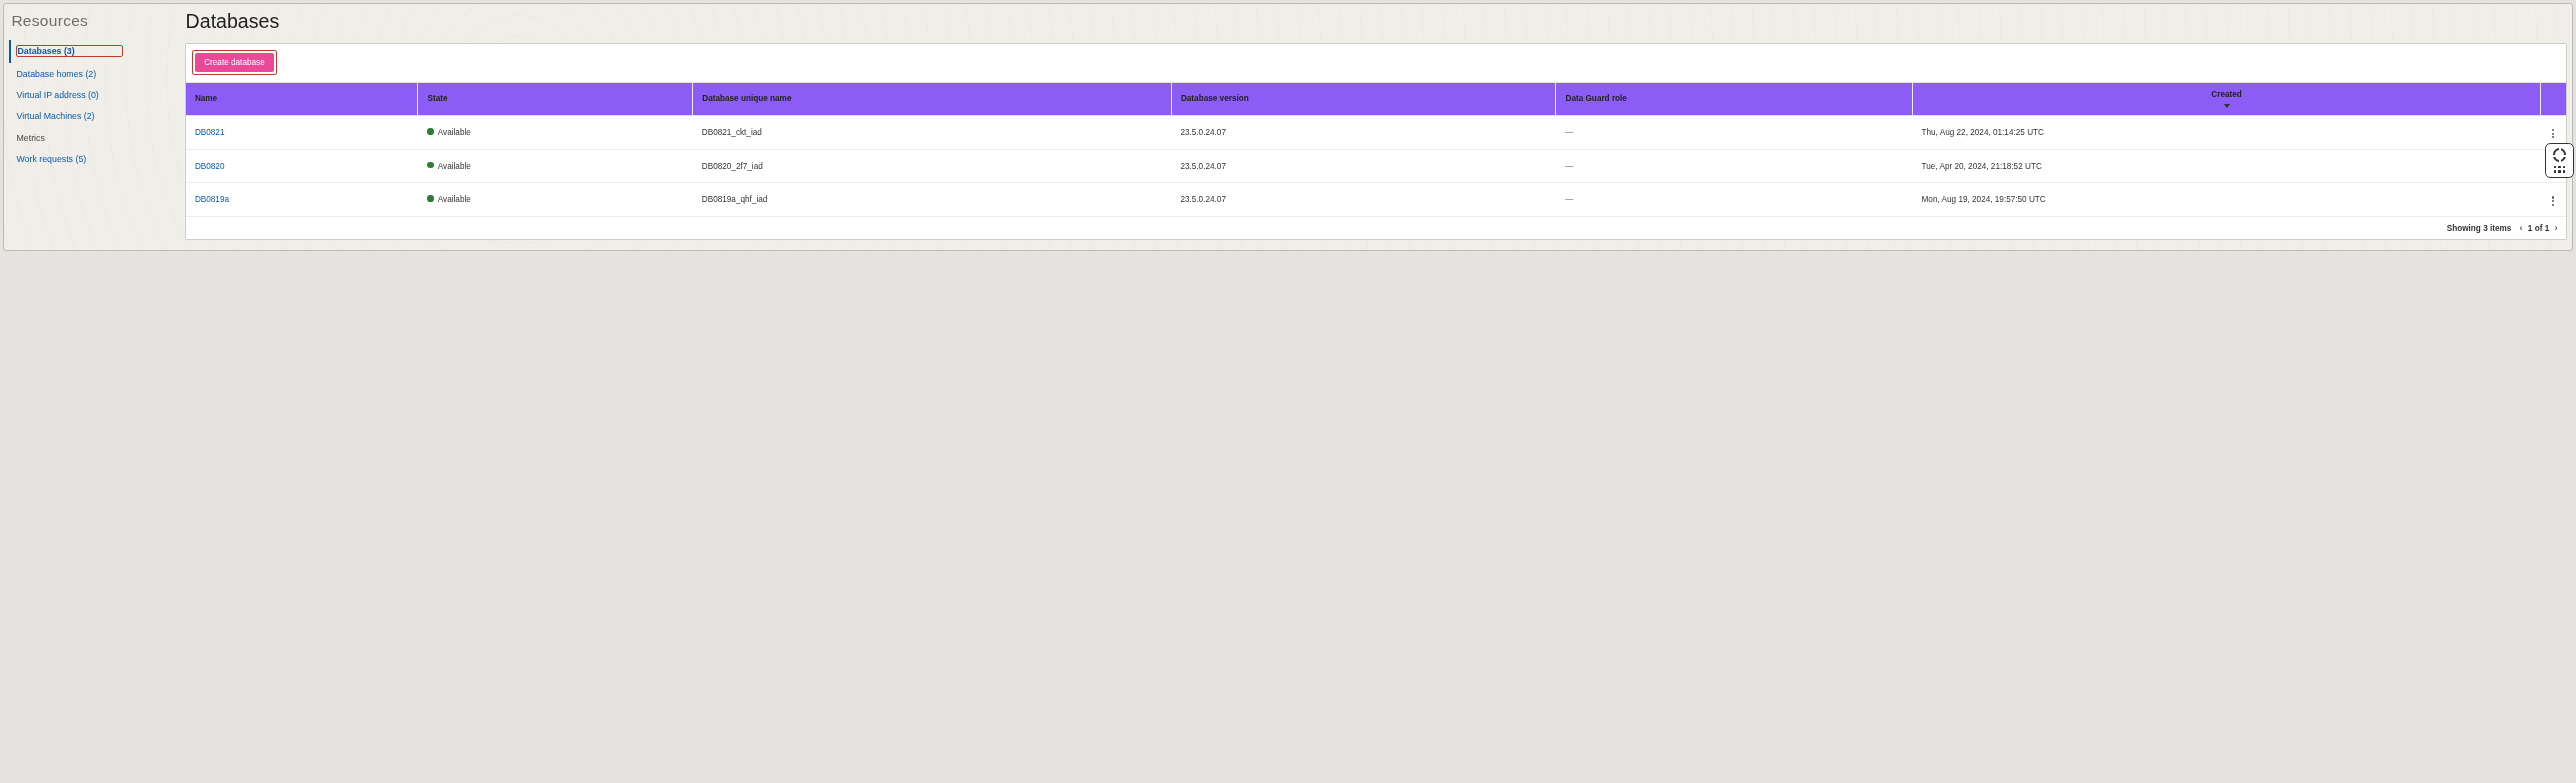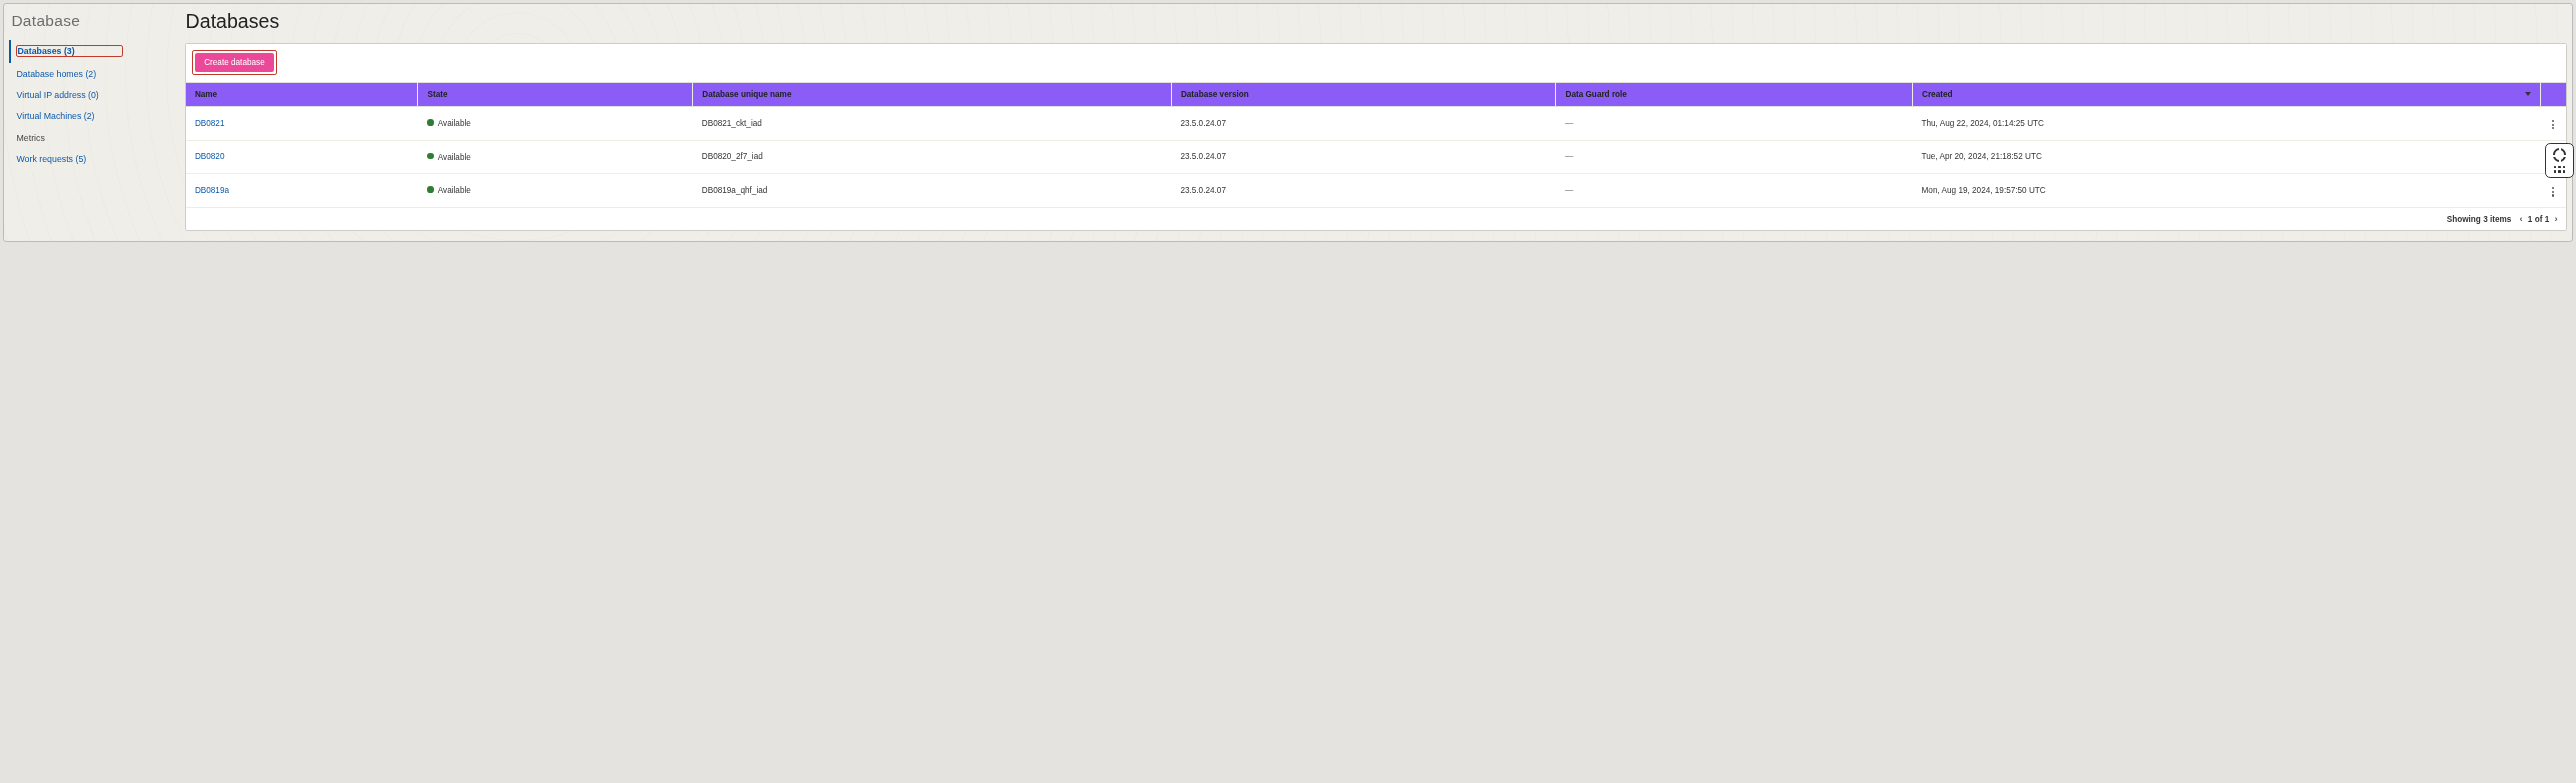--- a/index.html
+++ b/index.html
@@ -100,21 +100,21 @@
     border-bottom: 0.5px solid #eeece7;
     vertical-align: middle;
   }
   .db-link { color: #0b5aaa; cursor: pointer; }
   .status { display: inline-flex; align-items: flex-start; gap: 4.1px; }
   .dot { width: 6.7px; height: 6.7px; border-radius: 50%; background: #2e7d32; display: inline-block; }
   .dash { color: #777; }
   .actions-col { width: 18.5px; text-align: center; }
   .kebab { display: inline-flex; flex-direction: column; gap: 1.5px; cursor: pointer; padding: 2.1px; }
   .kebab span { width: 2.1px; height: 2.1px; background: #555; border-radius: 50%; }
-  .sort-head { display: flex; align-items: center; justify-content: space-between; gap: 5.2px; }
+  .sort-head { display: flex; align-items: center; justify-content: space-between; gap: 5.2px; flex-direction: column; }
   .caret-down {
     width: 0; height: 0;
     border-left: 3.1px solid transparent;
     border-right: 3.1px solid transparent;
     border-top: 4.1px solid #333;
   }
   .footer {
     display: flex; justify-content: flex-end; align-items: center;
     gap: 8.2px; padding: 6.2px 8.2px; font-size: 8.2px; color: #333; font-weight: bold;
   }
@@ -143,21 +143,21 @@
   .life-ring::after { top: -2.1px; bottom: -2.1px; left: 4.6px; width: 2.1px; }
   .dots6 { display: grid; grid-template-columns: repeat(3, 2.6px); grid-gap: 2.1px; }
   .dots6 span { width: 2.6px; height: 2.6px; background: #333; border-radius: 0.5px; }
 </style>
 </head>
 <body>
 
 <div class="frame">
 
   <aside class="sidebar">
-    <h2 class="sidebar-title">Database</h2>
+    <h2 class="sidebar-title">Resources</h2>
     <ul class="side-nav">
       <li class="active">
         <span class="highlight-box">
           <span>Databases (3)</span>
         </span>
       </li>
       <li><span>Database homes (2)</span></li>
       <li><span>Virtual IP address (0)</span></li>
       <li><span>Virtual Machines (2)</span></li>
       <li class="plain"><span>Metrics</span></li>

